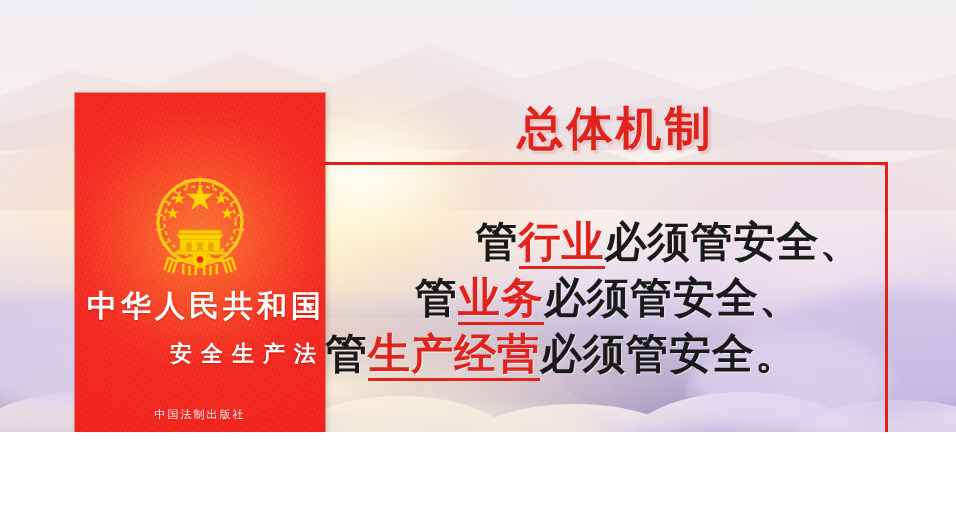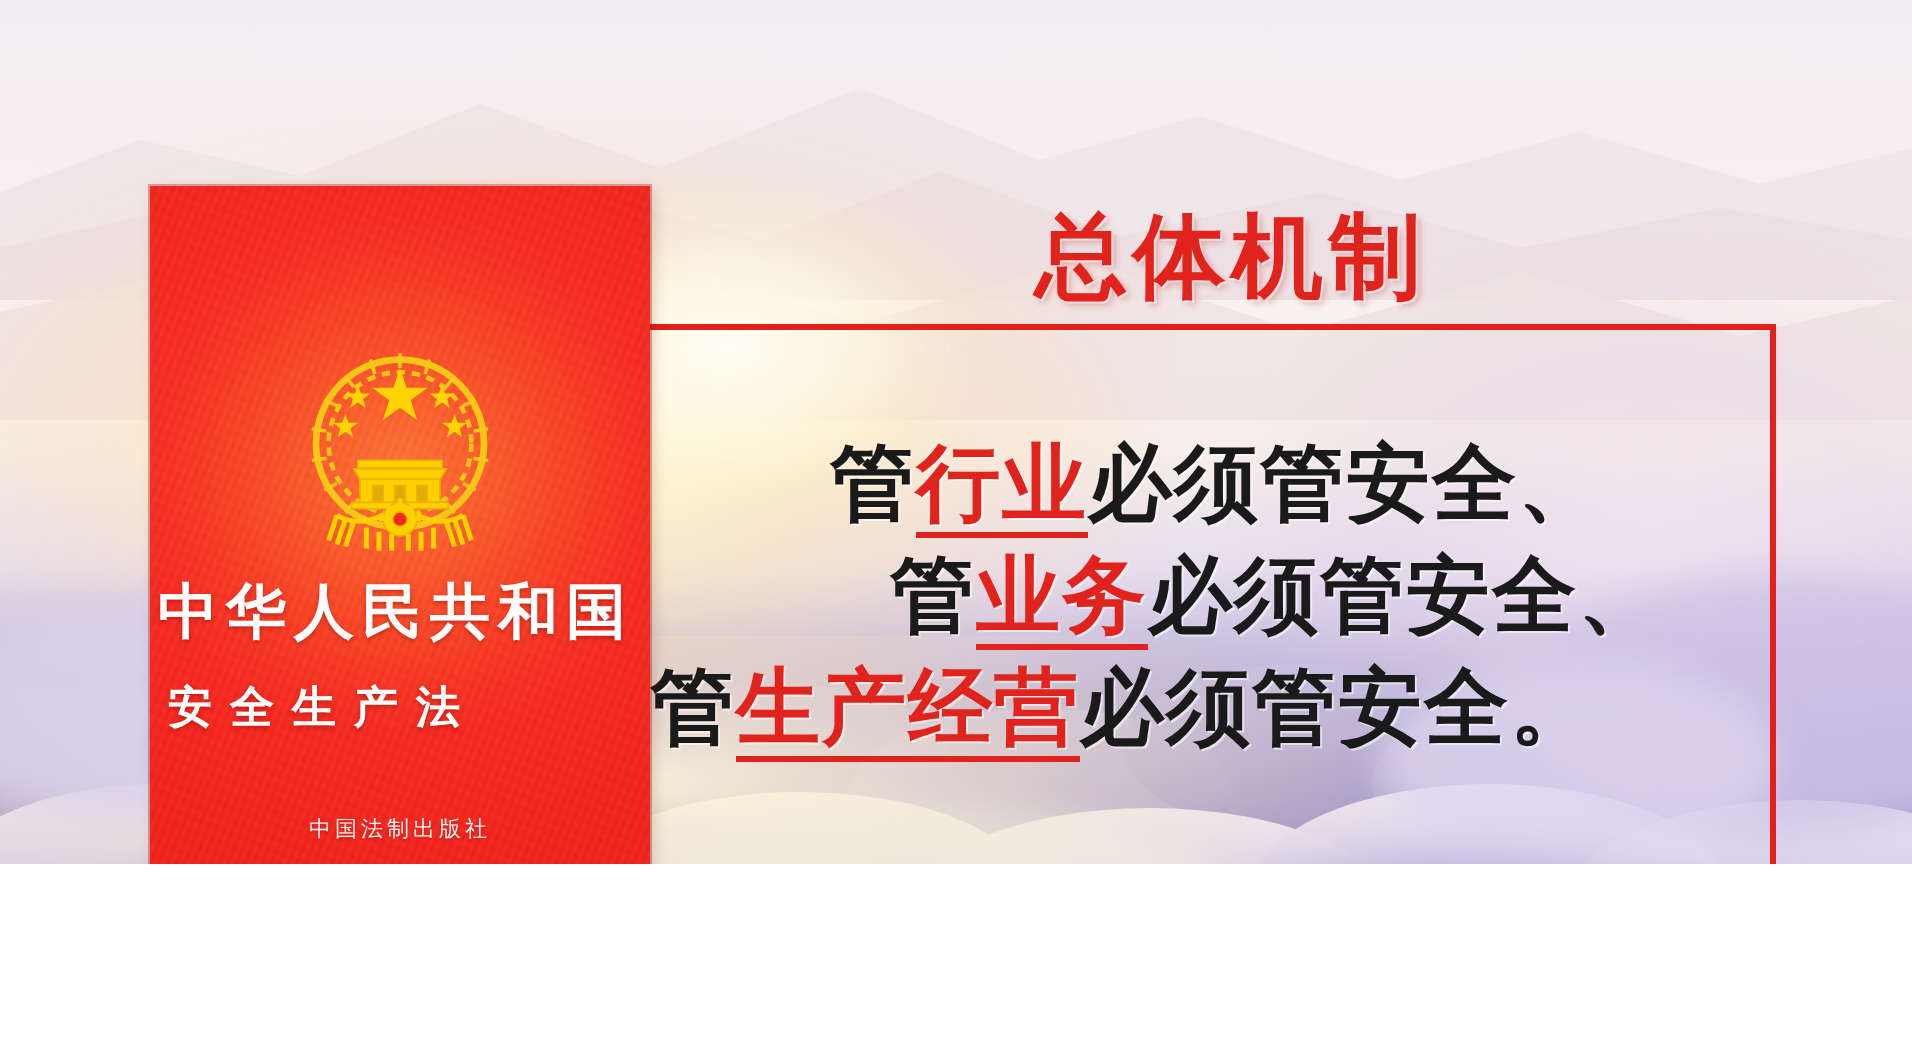--- a/index.html
+++ b/index.html
@@ -111,21 +111,21 @@
   }
   .emblem{
     position:absolute;
     left:50%; top:70px;
     transform:translateX(-50%);
     width:126px; height:126px;
   }
   .book-title{
     position:absolute;
     left:0; right:0; top:193px;
-    text-align:left;
+    text-align:right;
     color:#fff;
     font-family:"Liberation Serif","DejaVu Serif",serif;
     font-weight:700;
   }
   .book-title .l1{
     display:block;
     font-size:30px;
     letter-spacing:4px;
     text-shadow:0 1px 2px rgba(140,10,5,.45);
     padding-left:4px;
@@ -182,22 +182,22 @@
   .line{
     font-size:42px;
     font-weight:700;
     color:#1a1a1a;
     font-family:"Liberation Sans","DejaVu Sans",sans-serif;
     letter-spacing:1px;
     white-space:nowrap;
     text-shadow:1px 1px 0 rgba(255,255,255,.55);
     line-height:1.33;
   }
-  .line.l1{ padding-left:90px; }
-  .line.l2{ padding-left:120px; }
+  .line.l1{ padding-left:118px;text-align:center; }
+  .line.l2{ padding-left:90px; }
   .line.l3{ }
   .hl{
     color:#e1231d;
     border-bottom:3px solid #e1231d;
     padding-bottom:1px;
   }
 </style>
 </head>
 <body>
 

